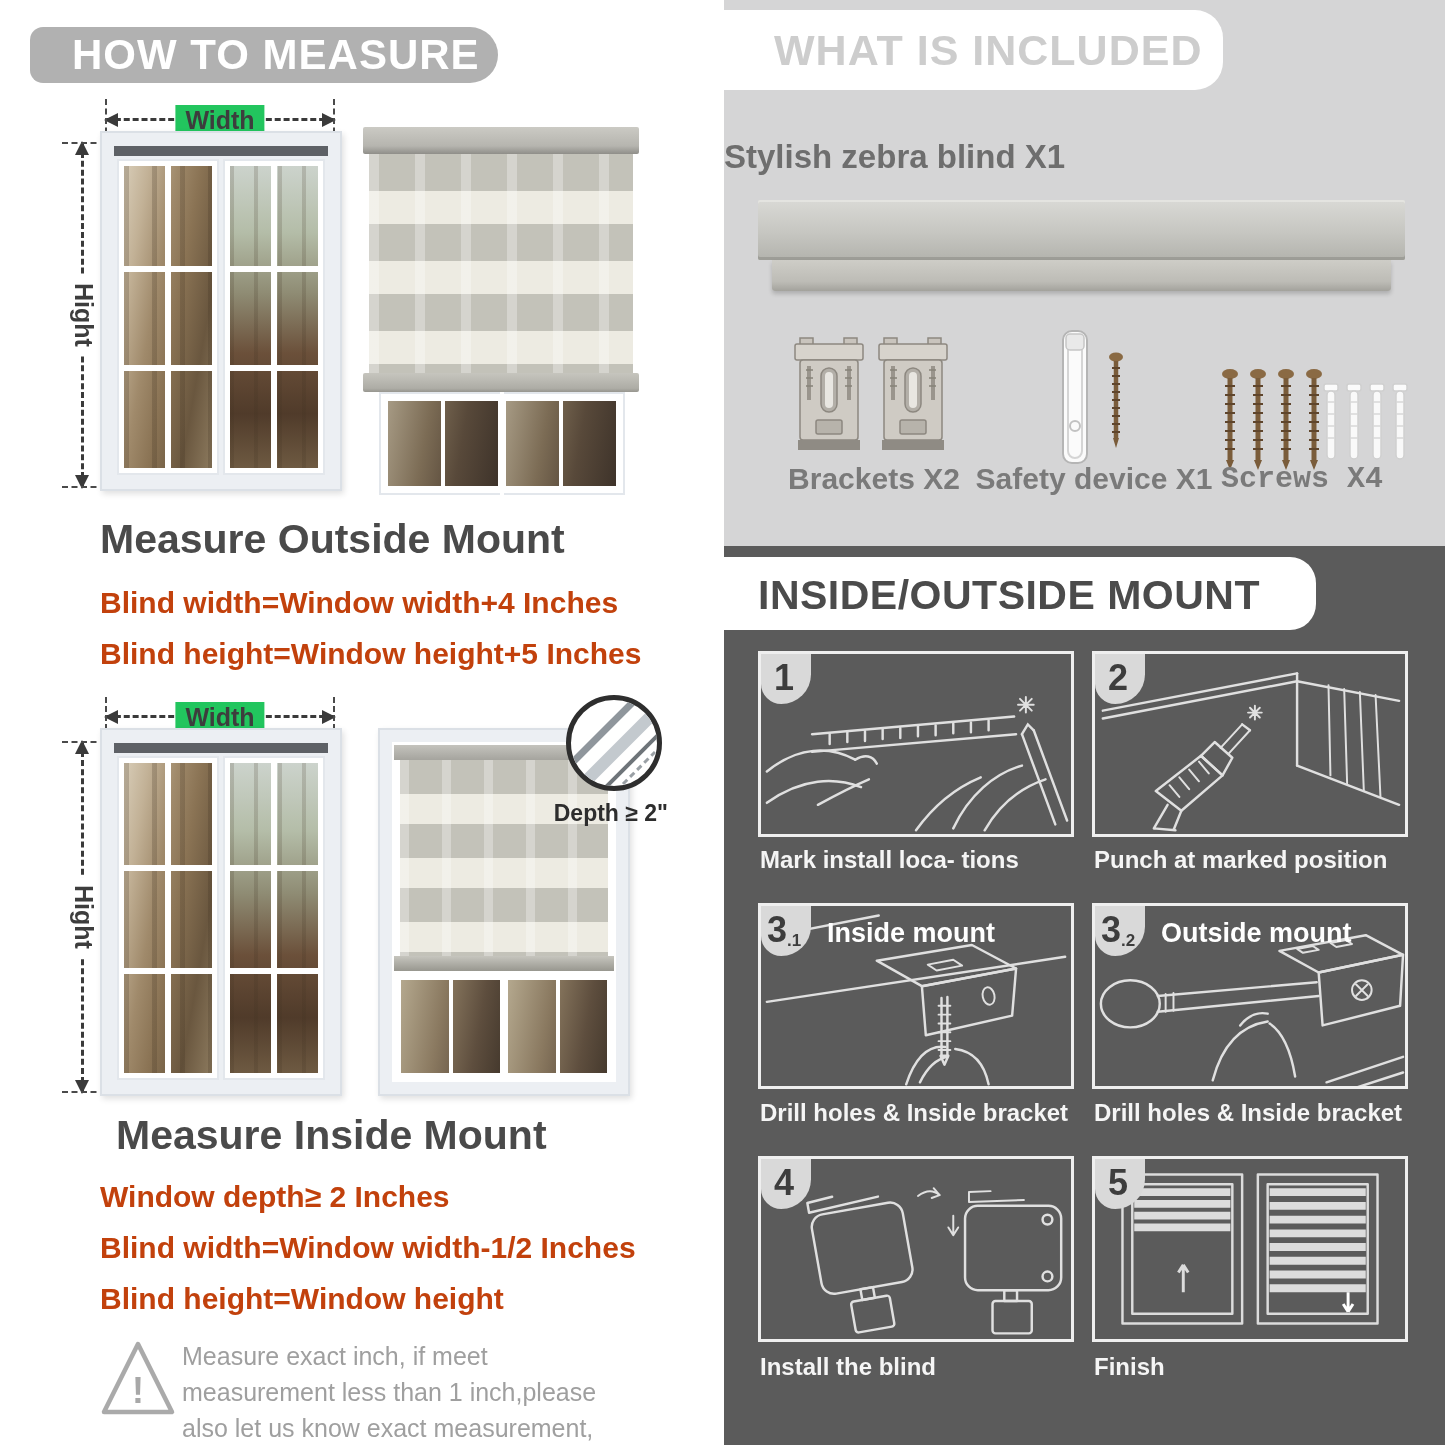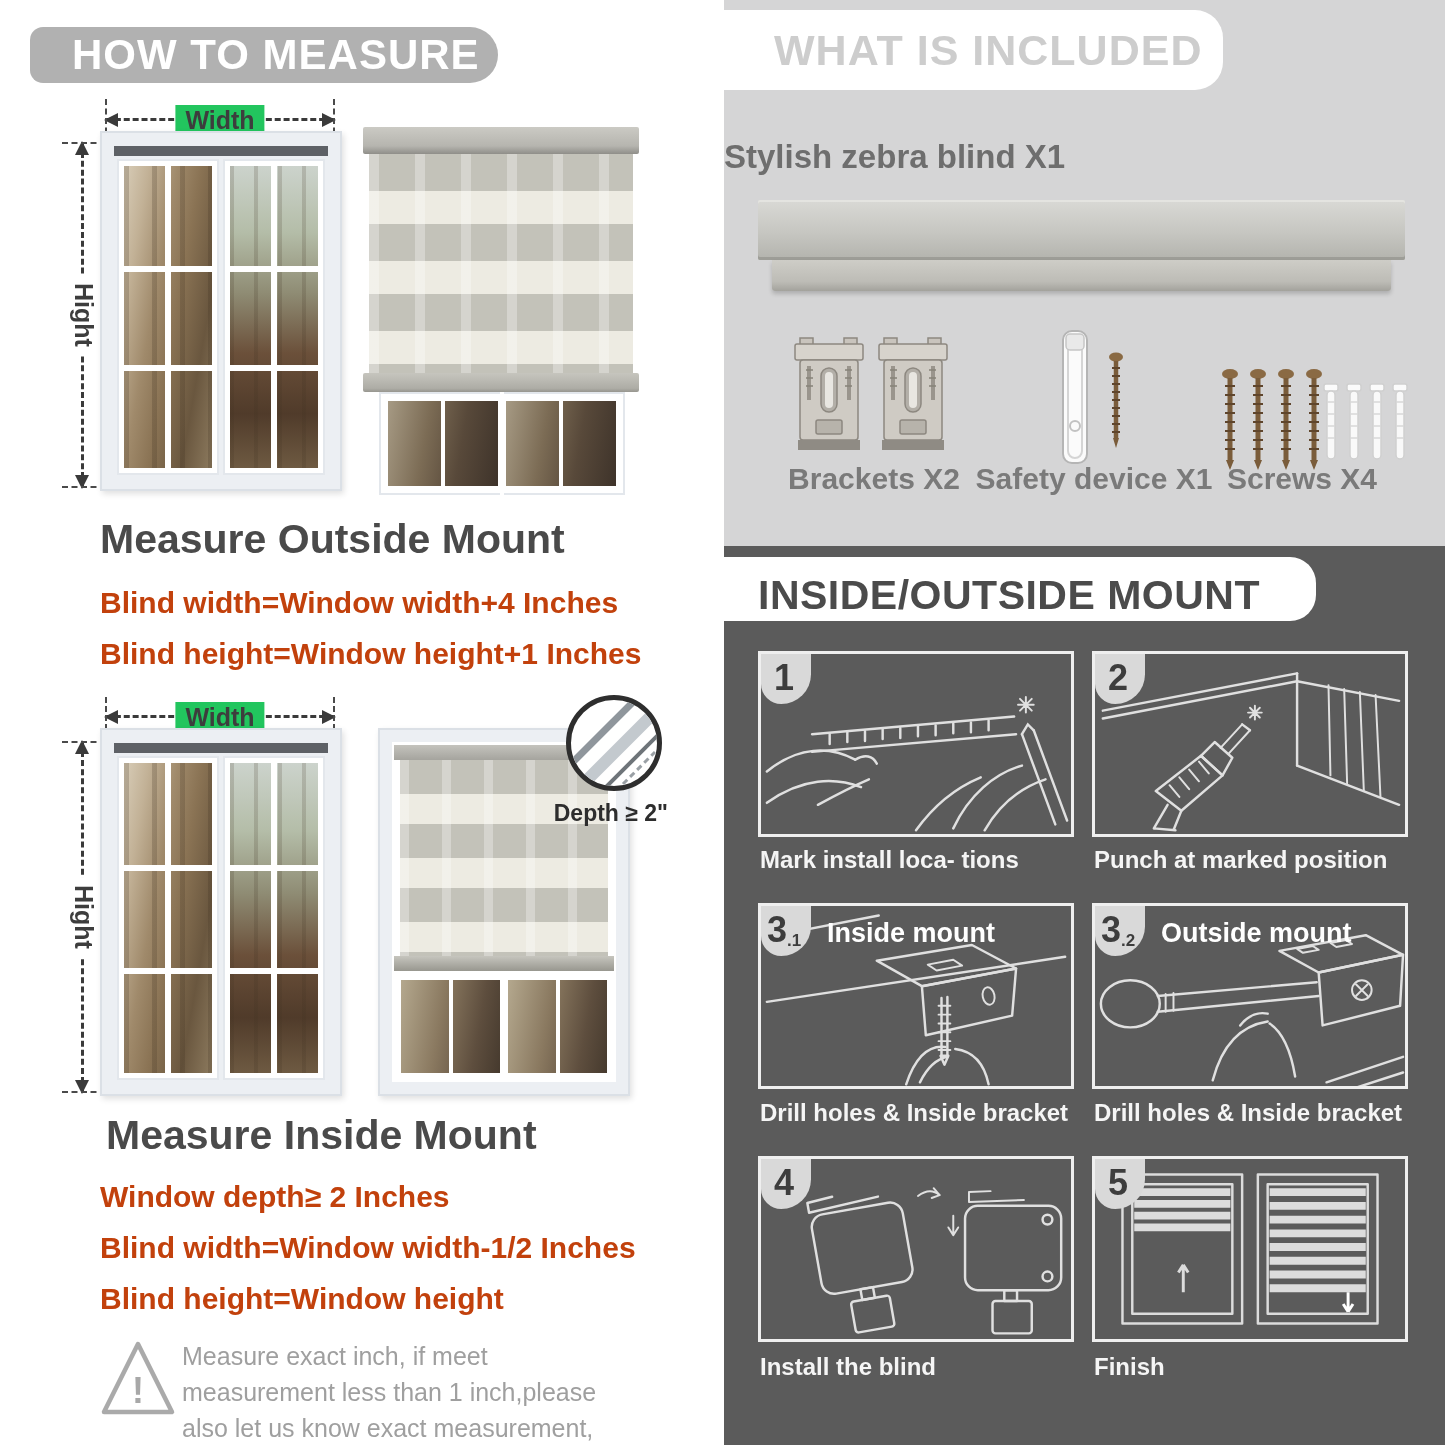--- a/index.html
+++ b/index.html
@@ -92,21 +92,21 @@
   .headrail { position:absolute; left:34px; top:200px; width:647px; height:60px;
       background:linear-gradient(180deg,#d9d9d5 0%,#c6c6c1 55%,#b3b3ad 100%);
       box-shadow:inset 0 2px 0 #e4e4e0, inset 0 -3px 0 #9d9d97; border-radius:2px; }
   .headrail-lip { position:absolute; left:48px; top:260px; width:619px; height:31px;
       background:linear-gradient(180deg,#cecdc7 0%,#bdbcb6 70%,#a3a29c 100%);
       box-shadow:0 3px 4px rgba(0,0,0,0.18); border-radius:0 0 3px 3px; }
   .incl-label { position:absolute; top:462px; font-size:30px; font-weight:bold; color:#7a7a7a; text-align:center; }
 
   
   .right-bottom { position:absolute; left:724px; top:546px; width:721px; height:899px; background:#5b5b5b; }
-  .banner-mount { position:absolute; left:0; top:11px; width:592px; height:64px; background:#ffffff;
+  .banner-mount { position:absolute; left:0; top:11px; width:592px; height:73px; background:#ffffff;
       border-radius:0 26px 26px 0; color:#4b4b4b; font-size:41px; font-weight:bold; line-height:76px;
       padding-left:34px; letter-spacing:0.5px; }
   .panel { position:absolute; width:316px; height:186px; border:3px solid #efefef; overflow:hidden; }
   .panel svg { position:absolute; left:0; top:0; width:100%; height:100%; }
   .badge { position:absolute; left:0; top:0; height:50px; min-width:50px; background:#d9d9d9;
       border-radius:0 0 88% 60%; color:#3d3d3d; text-align:center; padding:2px 10px 0 6px; z-index:2; }
   .badge .num { font-size:36px; font-weight:bold; line-height:44px; }
   .badge .sub { font-size:17px; font-weight:bold; position:relative; top:4px; }
   .ptitle { position:absolute; left:66px; top:12px; color:#ffffff; font-size:27px; font-weight:bold; z-index:2; }
   .caption { position:absolute; width:330px; color:#f5f5f5; font-size:24px; font-weight:bold; }
@@ -158,21 +158,21 @@
           <div class="pmun"></div>
         </div>
       <div class="pane p-r">
           <div class="pmun"></div>
         </div>
       <div class="pm"></div>
     </div>
 
     <div class="mh1" style="left:100px; top:516px;">Measure Outside Mount</div>
     <div class="mf" style="left:100px; top:586px;">Blind width=Window width+4 Inches</div>
-    <div class="mf" style="left:100px; top:637px;">Blind height=Window height+1 Inches</div>
+    <div class="mf" style="left:100px; top:637px;">Blind height=Window height+5 Inches</div>
 
     <div class="dim-h" style="left:106px; top:715px; width:228px;">
       <span class="ah-l"></span>
       <span class="ah-r"></span>
       <span class="dlabel">Width</span>
     </div>
     <div class="tick-v" style="left:105px; top:697px; height:42px;"></div>
     <div class="tick-v" style="left:333px; top:697px; height:42px;"></div>
 
     <div class="dim-v" style="left:81px; top:742px; height:350px;">
@@ -217,21 +217,21 @@
     <div class="callout" style="left:566px; top:695px;">
       <svg viewBox="0 0 96 96" width="96" height="96">
         <path d="M2,62 L62,2" stroke="#8f969c" stroke-width="7" fill="none"></path>
         <path d="M16,80 L80,16" stroke="#c3c9ce" stroke-width="12" fill="none"></path>
         <path d="M30,92 L92,30" stroke="#6e7479" stroke-width="4" fill="none"></path>
         <path d="M52,84 L84,52" stroke="#9aa0a5" stroke-width="3" fill="none" stroke-dasharray="6 4"></path>
       </svg>
     </div>
     <div class="depth-label" style="left:540px; top:800px; width:128px; text-align:right;">Depth ≥ 2"</div>
 
-    <div class="mh1" style="left:106px; top:1112px;">Measure Inside Mount</div>
+    <div class="mh1" style="left:116px; top:1112px;">Measure Inside Mount</div>
     <div class="mf" style="left:100px; top:1180px;">Window depth≥ 2 Inches</div>
     <div class="mf" style="left:100px; top:1231px;">Blind width=Window width-1/2 Inches</div>
     <div class="mf" style="left:100px; top:1282px;">Blind height=Window height</div>
 
     <div class="warn-wrap" style="left:98px; top:1336px; width:80px; height:86px;">
       <svg width="80" height="86" viewBox="0 0 80 86">
         <path d="M40 8 L74 76 L6 76 Z" fill="none" stroke="#aaaaaa" stroke-width="4.5" stroke-linejoin="round"></path>
       </svg>
       <div class="warn-mark" style="left:0; top:34px; width:80px;">!</div>
     </div>
@@ -328,21 +328,21 @@
       </g>
       <g transform="translate(69,0)">
         <rect x="2" y="2" width="14" height="7" rx="2" fill="rgba(255,255,255,0.9)" stroke="#cfcfcf" stroke-width="1.5"></rect>
         <rect x="5" y="9" width="8" height="68" rx="4" fill="rgba(255,255,255,0.85)" stroke="#cfcfcf" stroke-width="1.5"></rect>
         <path d="M5,20 h8 M5,32 h8 M5,44 h8 M5,56 h8" stroke="#d8d8d8" stroke-width="1.5"></path>
       </g>
     </svg>
 
     <div class="incl-label" style="left:40px; width:220px;">Brackets X2</div>
     <div class="incl-label" style="left:240px; width:260px;">Safety device X1</div>
-    <div class="incl-label" style="left:478px; width:200px;">Screws X4</div>
+    <div class="incl-label" style="left:478px; width:200px;font-family:Liberation Mono, monospace;">Screws X4</div>
   </div>
 
   <div class="right-bottom">
     <div class="banner-mount">INSIDE/OUTSIDE MOUNT</div>
 
     <div class="panel" style="left:34px; top:105px;">
       <span class="badge"><span class="num">1</span><span class="sub"></span></span>
       <span class="ptitle"></span>
       <svg viewBox="0 0 316 180">
         <g stroke="#e0e0e0" stroke-width="2.5" fill="none" stroke-linecap="round">

